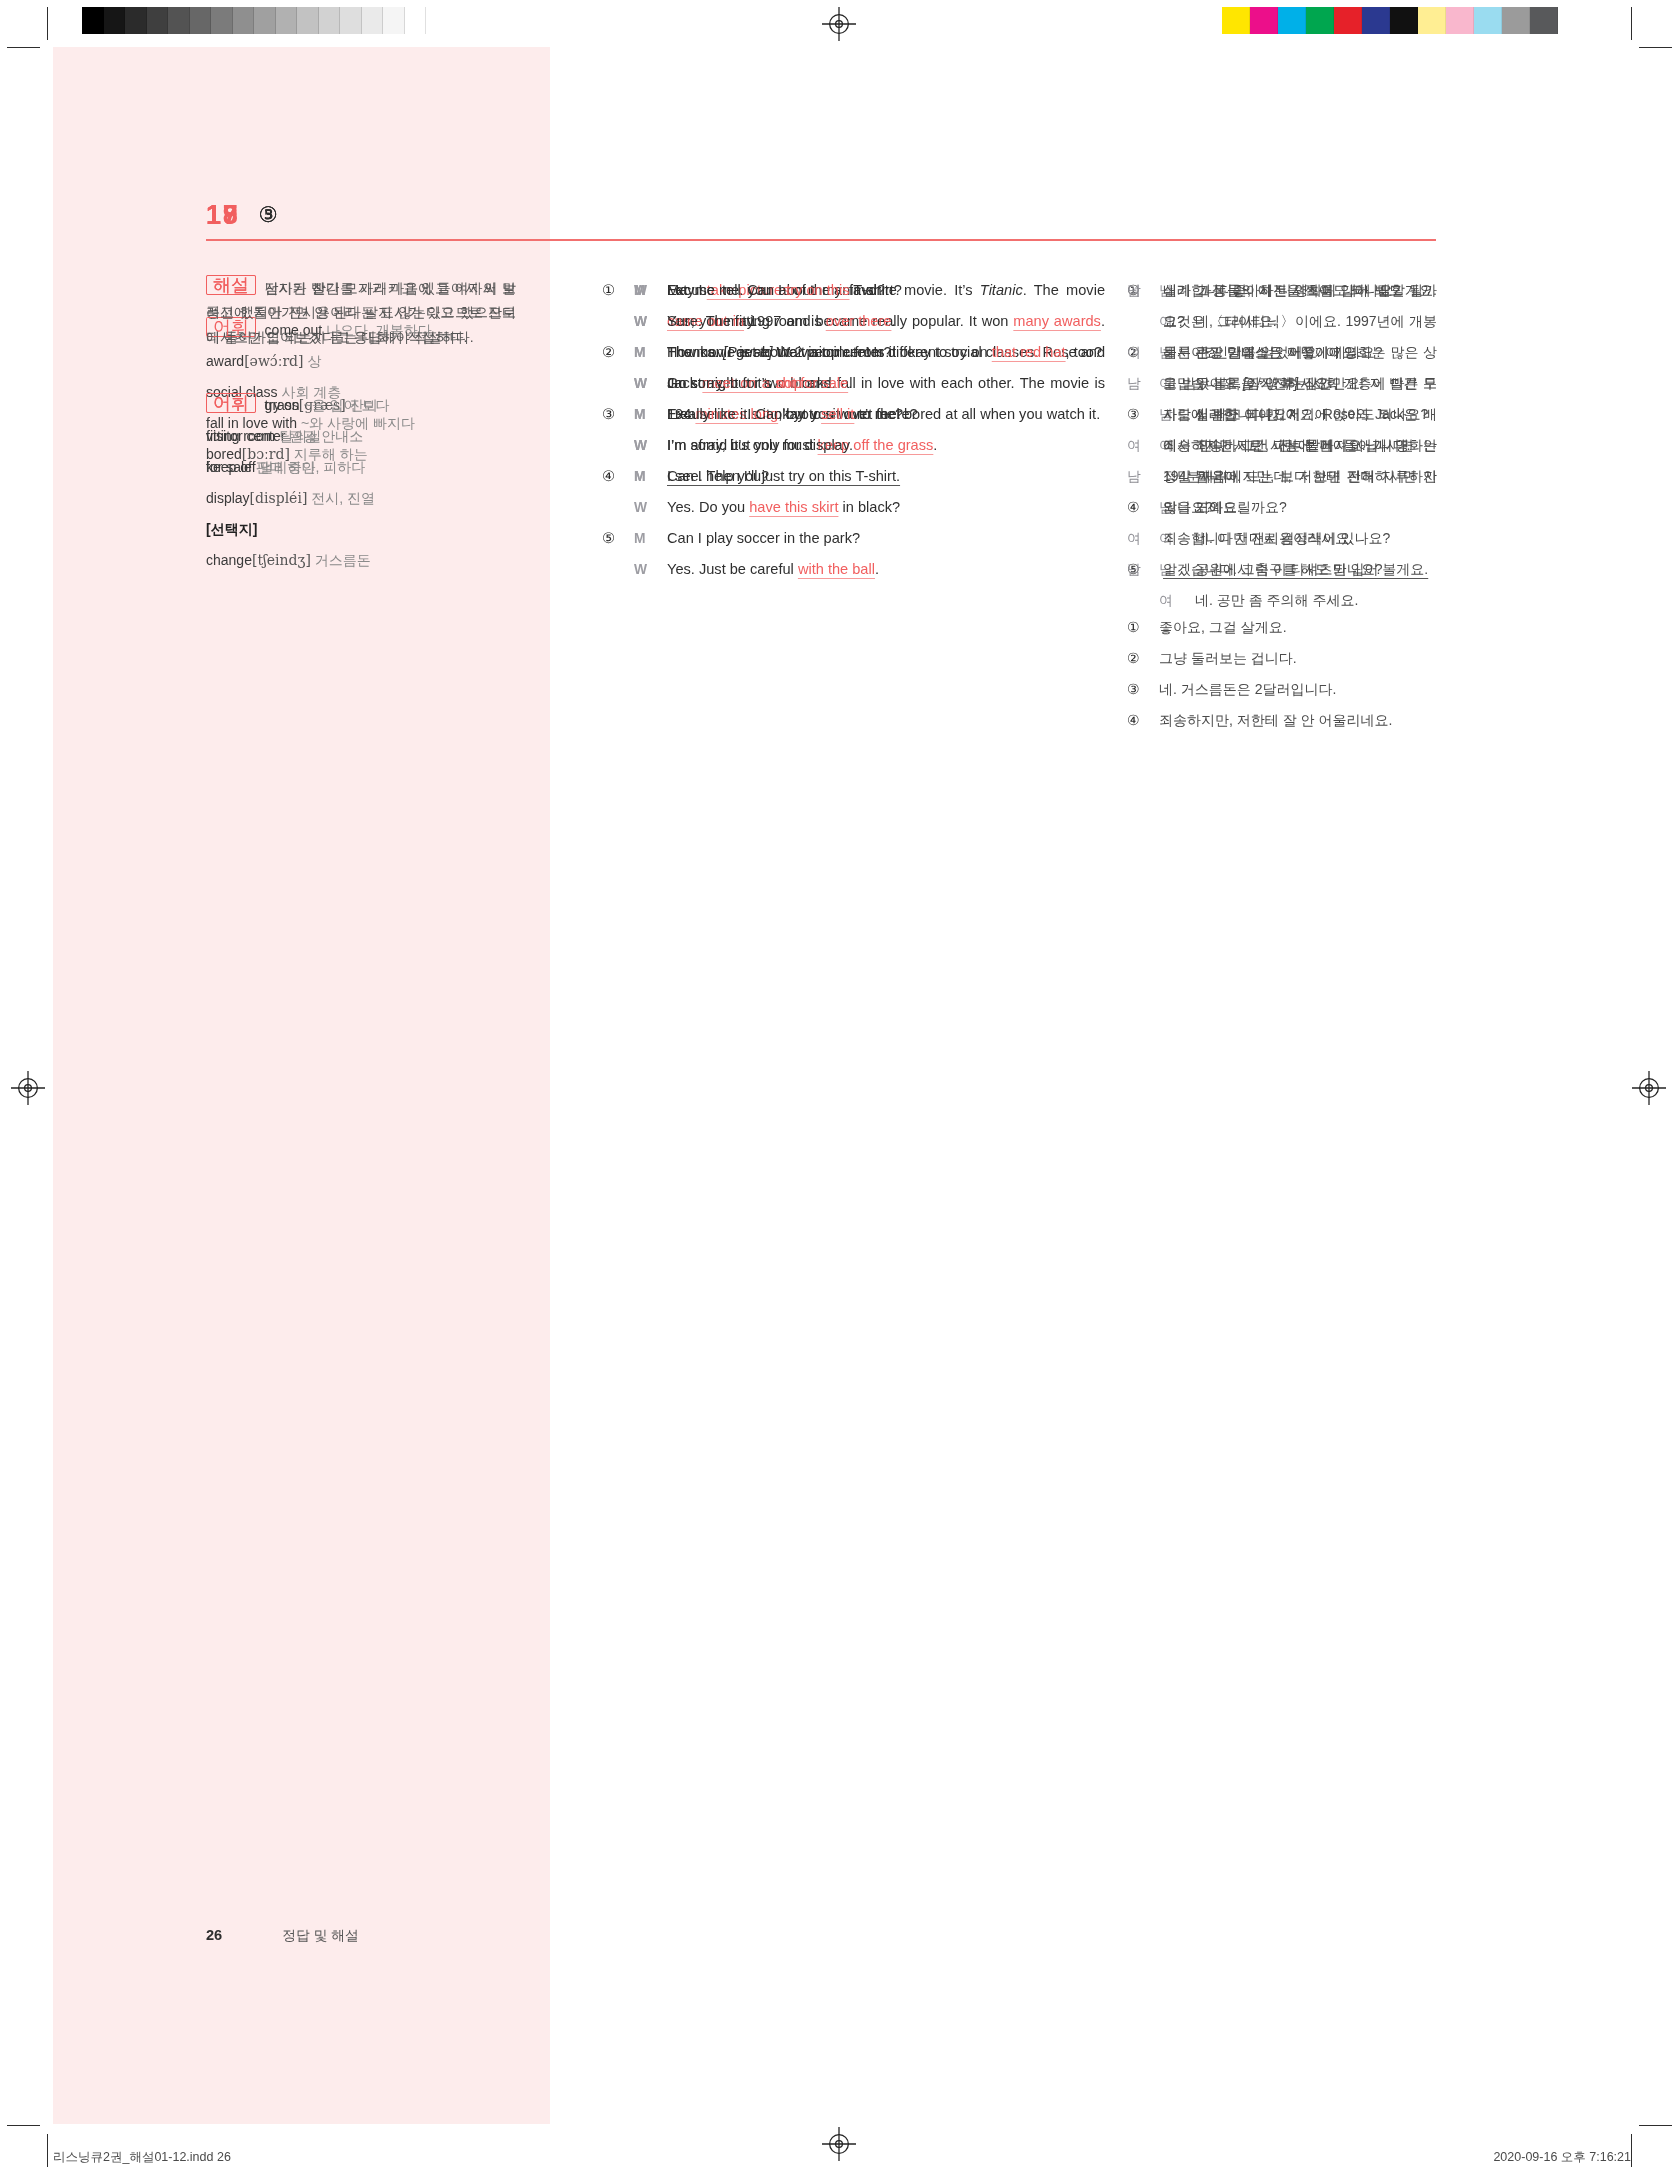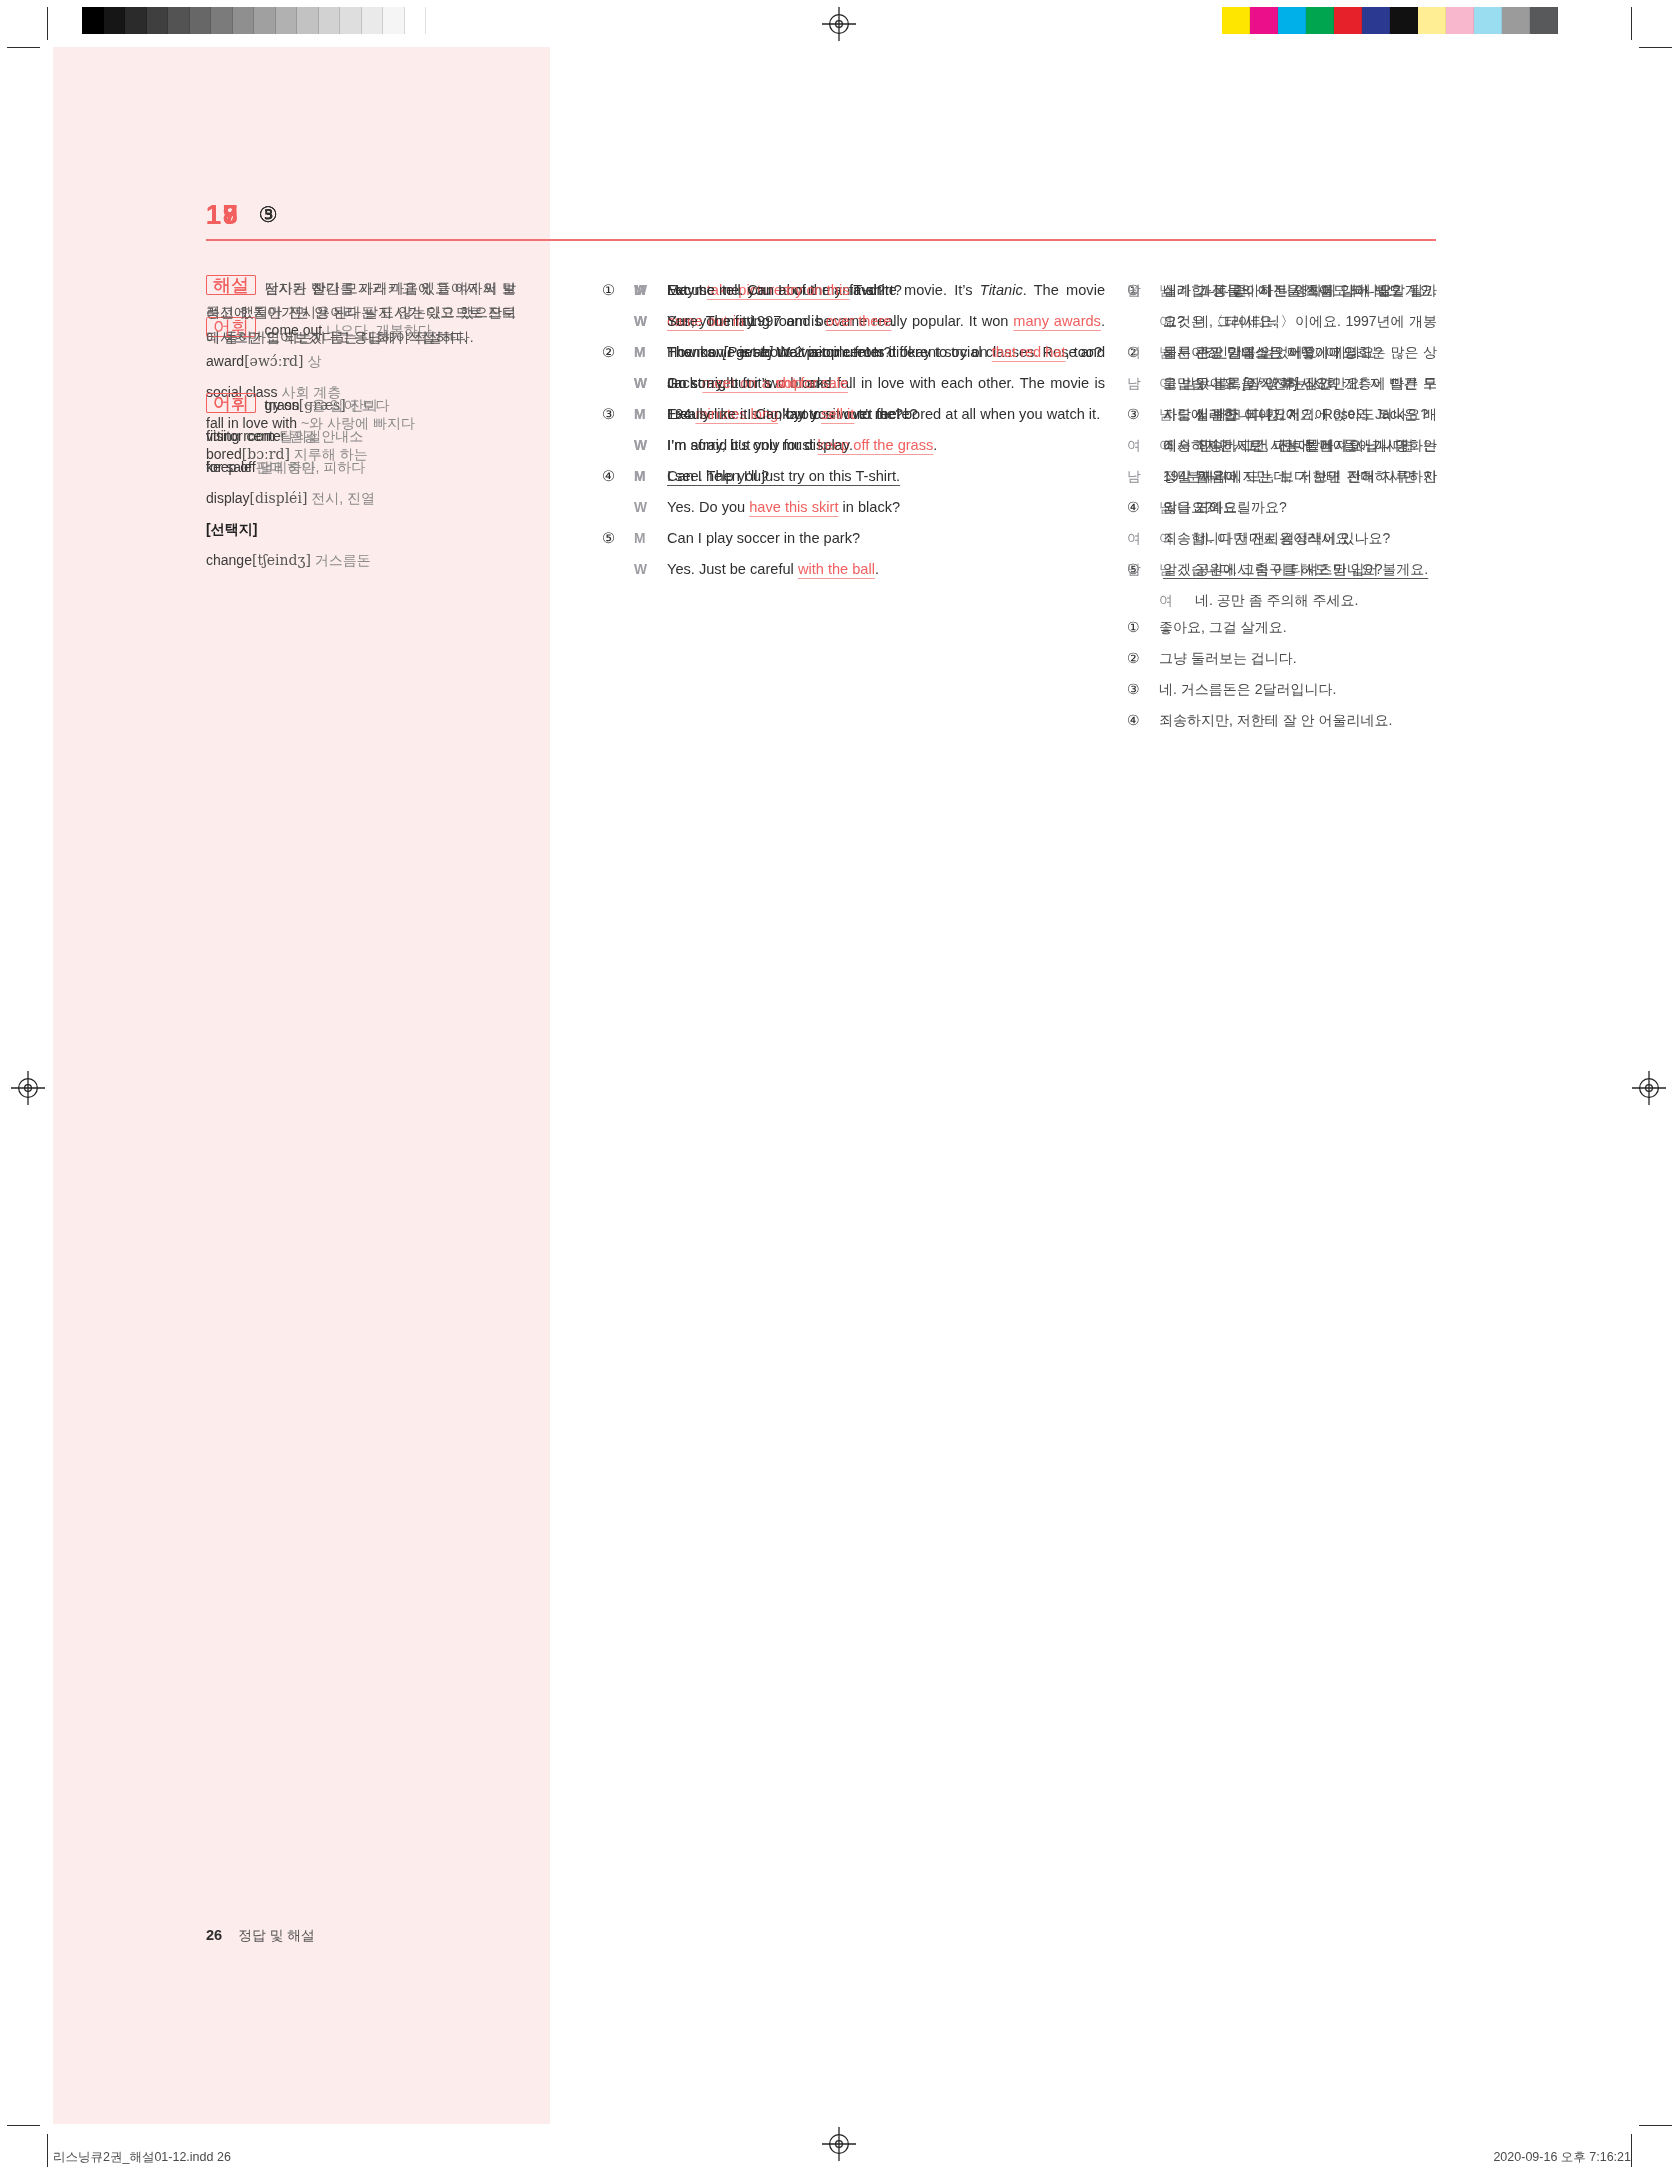--- a/index.html
+++ b/index.html
@@ -53,21 +53,21 @@
   .tl .lsp{flex:0 0 36px;color:#8d8d93;font-size:13.8px;}
   .ltext{flex:1;text-align:justify;}
   .dl .ltext{color:#2f2f2f;}
   .tl .ltext{color:#4a4a4a;}
   .line-gap{height:27.5px;}
 
   .seg-hl{color:#f15f5f;text-decoration:underline;text-decoration-thickness:1.3px;text-underline-offset:4.3px;text-decoration-color:#f79a9a;}
   .seg-u{text-decoration:underline;text-decoration-thickness:1.3px;text-underline-offset:4.3px;text-decoration-color:#555;}
   .seg-i{font-style:italic;}
 
-  .footer{position:absolute;left:206px;top:1927px;display:flex;align-items:baseline;gap:16px;}
+  .footer{position:absolute;left:206px;top:1927px;display:flex;align-items:baseline;gap:60px;}
   .footer .pno{font-size:14.6px;font-weight:bold;color:#2e2e2e;}
   .footer .ptitle{font-size:13.8px;color:#555;}
   .slug{position:absolute;font-size:12.5px;color:#4a4a4a;top:2149px;}
   #slug-left{left:53px;}
   #slug-right{right:48px;}
 </style>
 </head>
 <body>
 
 <div class="pink-panel"></div>

